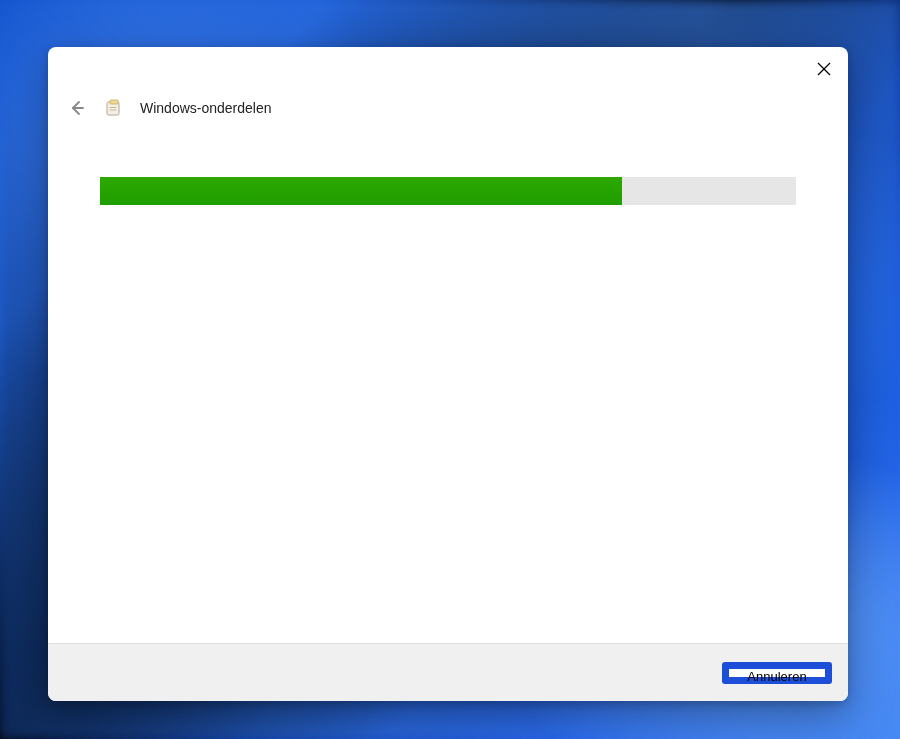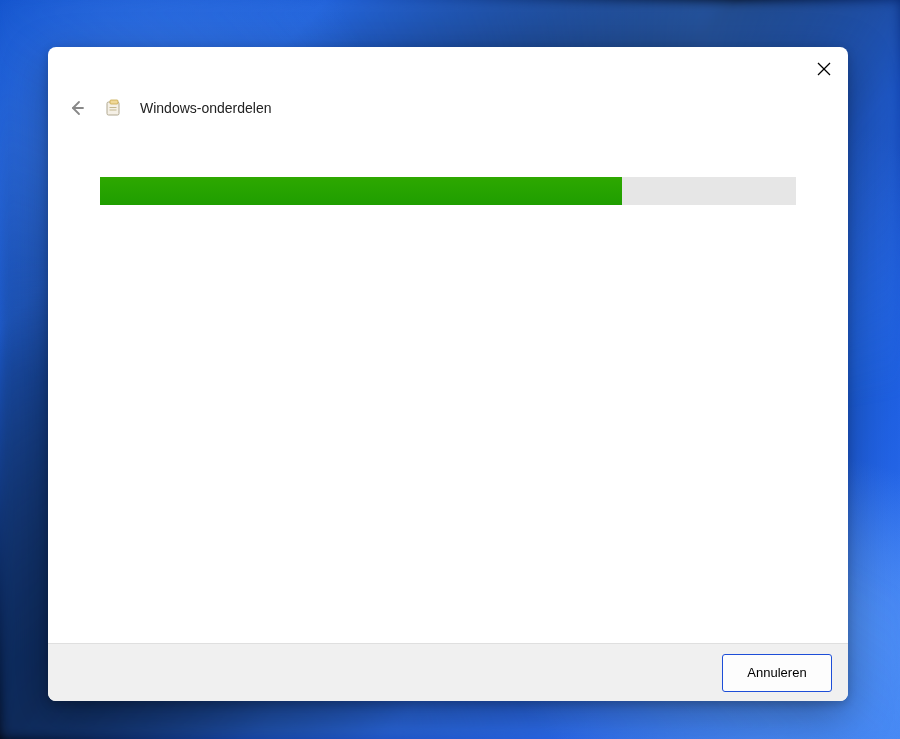--- a/index.html
+++ b/index.html
@@ -136,23 +136,23 @@
       background: #f0f0f0;
       border-top: 1px solid #dfdfdf;
       display: flex;
       align-items: center;
       justify-content: flex-end;
       padding: 0 16px;
     }
     
     .cancel-btn {
       min-width: 110px;
-      height: 38px;
+      height: 22px;
       background: #fdfdfd;
-      border: 1px solid #1d4ed8;
+      border: 7px solid #1d4ed8;
       border-radius: 3px;
       font-size: 13px;
       font-family: inherit;
       color: #000;
       cursor: pointer;
       padding: 0 16px;
     }
   </style>
 </head>
 <body>

